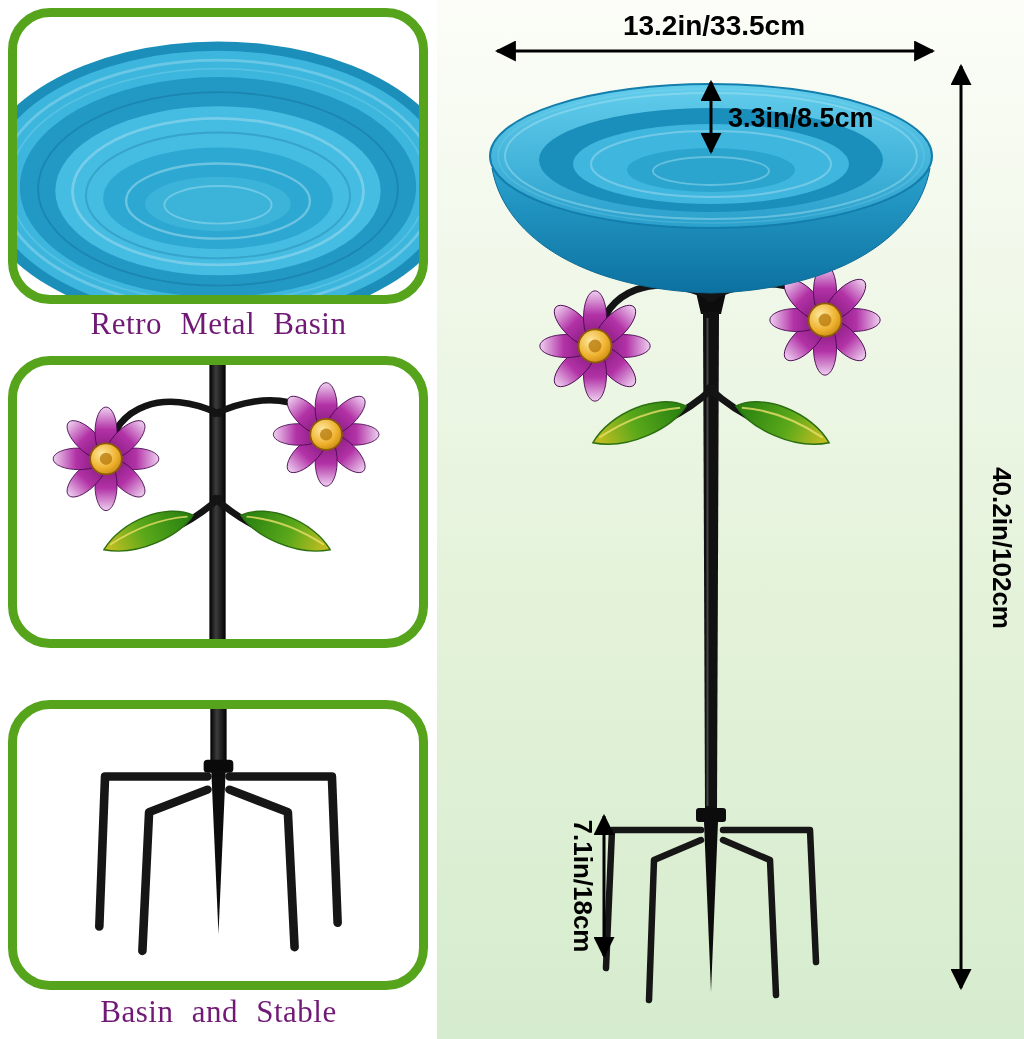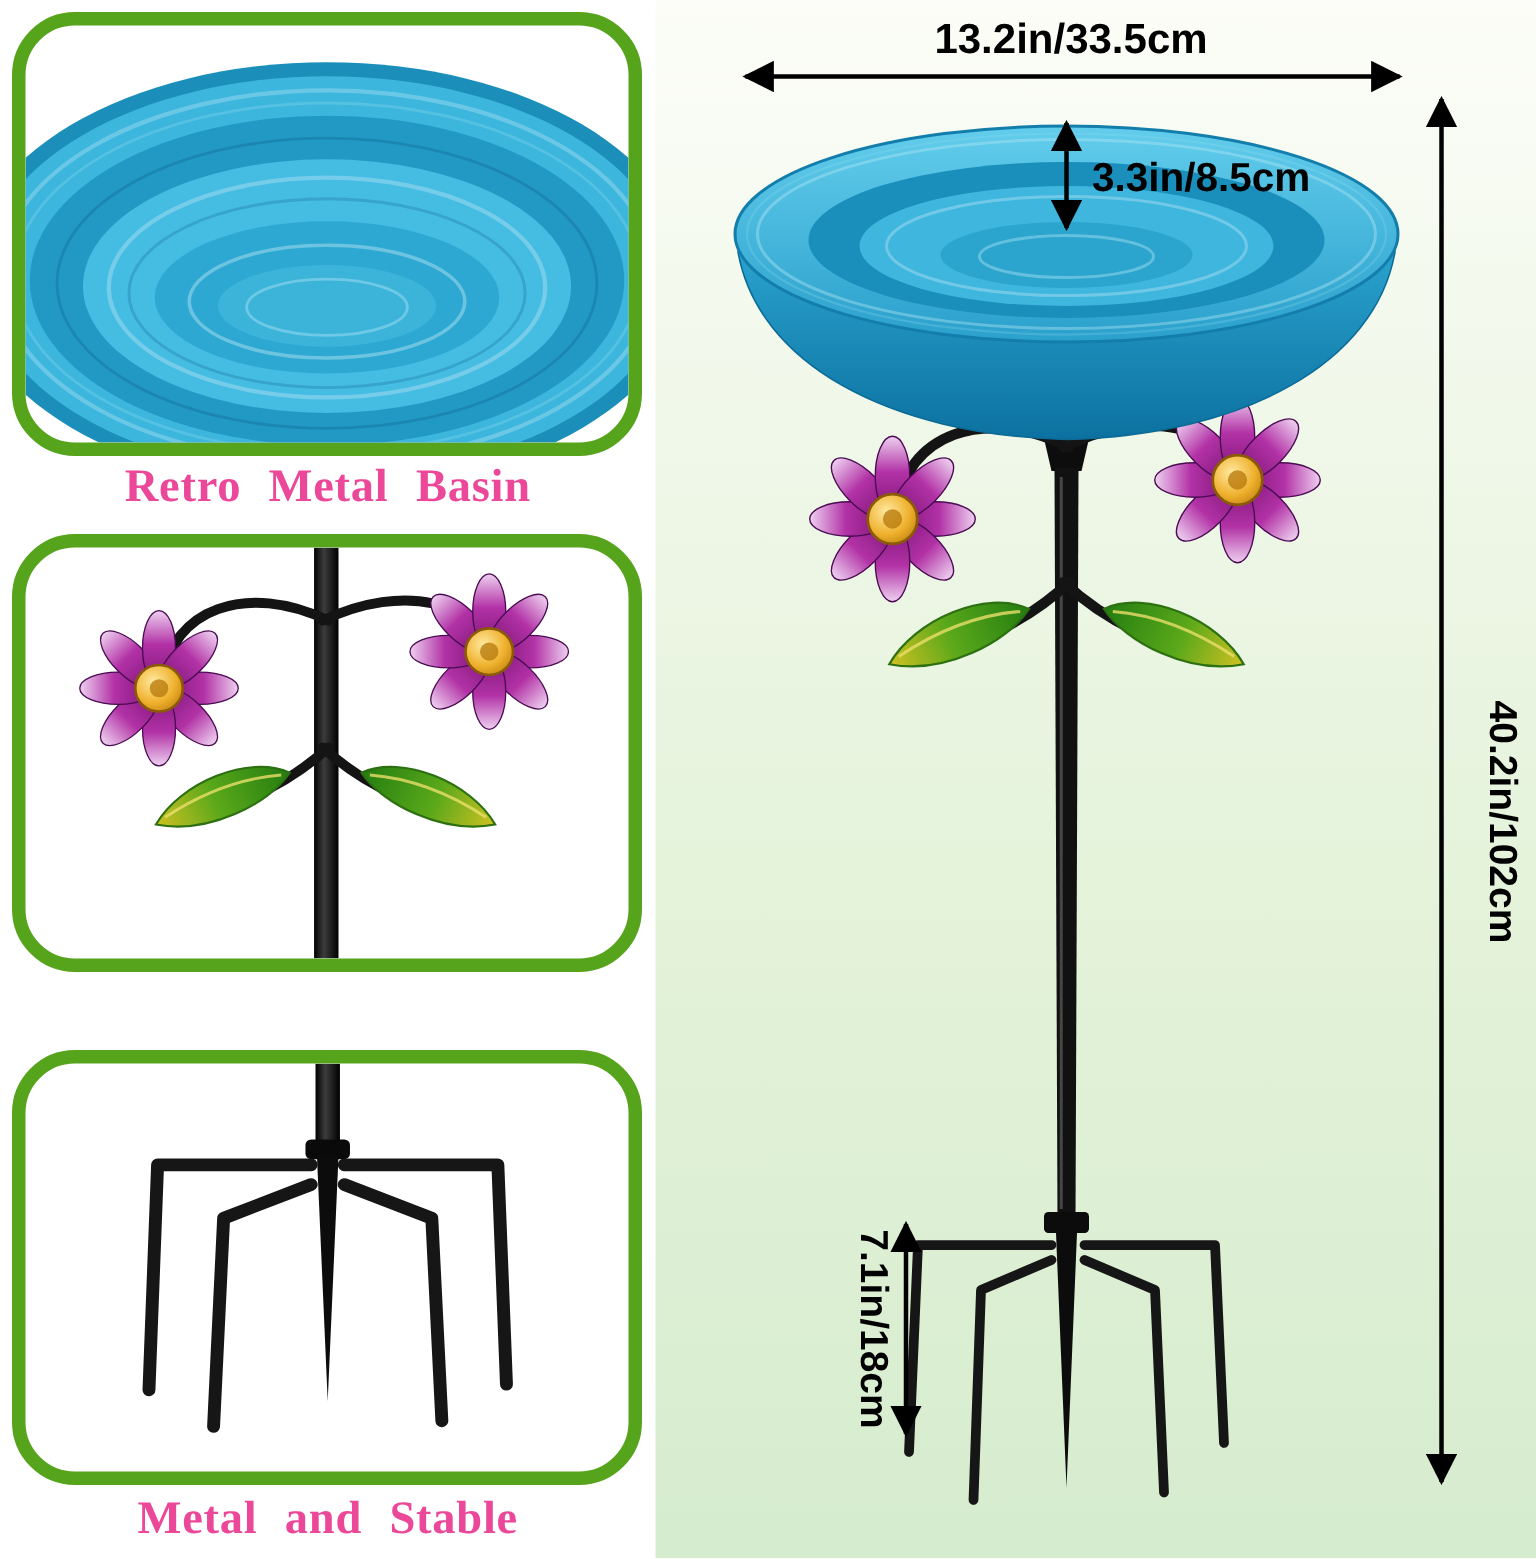--- a/index.html
+++ b/index.html
@@ -6,22 +6,22 @@
   #canvas{position:relative;width:1024px;height:1039px;overflow:hidden;background:#fff;
           font-family:"Liberation Sans",sans-serif;}
   .right-bg{position:absolute;left:437px;top:0;width:587px;height:1039px;
             background:linear-gradient(180deg,#fcfdf8 0%,#f1f8ea 25%,#e3f2d9 60%,#d6ecce 100%);}
   .panel{position:absolute;left:8px;width:420px;border:9px solid #56a31c;border-radius:42px;
          background:#fff;box-sizing:border-box;overflow:hidden;}
   .panel svg{display:block;width:100%;height:100%;}
   #panel-basin{top:8px;height:296px;}
   #panel-pattern{top:356px;height:292px;}
   #panel-stake{top:700px;height:290px;}
-  .feature-label{position:absolute;left:0;width:437px;text-align:center;color:#ec4899;
-                 font-family:"Liberation Serif",serif;font-weight:700;font-size:31px;
+  .feature-label{position:absolute;left:0;width:437px;text-align:center;color:#701a75;
+                 font-family:"Liberation Serif",serif;font-weight:400;font-size:31px;
                  word-spacing:10px;letter-spacing:.5px;}
   #label-basin{top:306px;}
   #label-pattern{top:650px;}
   #label-stake{top:994px;}
   .product-svg{position:absolute;left:0;top:0;width:1024px;height:1039px;}
   .dim-label{font-family:"Liberation Sans",sans-serif;font-weight:700;fill:#000;}
   .dim-line{stroke:#000;stroke-width:3;}
 </style>
 </head>
 <body>
@@ -133,21 +133,21 @@
       <rect x="195" y="54" width="31" height="14" rx="4" fill="#0a0a0a"></rect>
       <polygon points="203,66 218,66 210.5,240" fill="#0c0c0c"></polygon>
       <g fill="none" stroke="#161616" stroke-width="9" stroke-linecap="round" stroke-linejoin="round">
         <path d="M 199,72 L 92,72 L 86,232"></path>
         <path d="M 199,86 L 138,110 L 131,258"></path>
         <path d="M 222,72 L 329,72 L 335,228"></path>
         <path d="M 222,86 L 283,110 L 290,254"></path>
       </g>
     </svg>
   </div>
-  <div class="feature-label" id="label-stake">Metal and Stable</div>
+  <div class="feature-label" id="label-stake">Basin and Stable</div>
 
   <svg class="product-svg" viewBox="0 0 1024 1039">
 
     <g>
       <path d="M 695,288 L 727,288 L 721,314 L 701,314 Z" fill="#0d0d0d"></path>
       <polygon points="703,312 719,312 717,812 705,812" fill="#111"></polygon>
       <line x1="707.5" y1="318" x2="707.5" y2="806" stroke="#464646" stroke-width="2"></line>
     </g>
 
     <use href="#decor" transform="translate(711,268)"></use>

